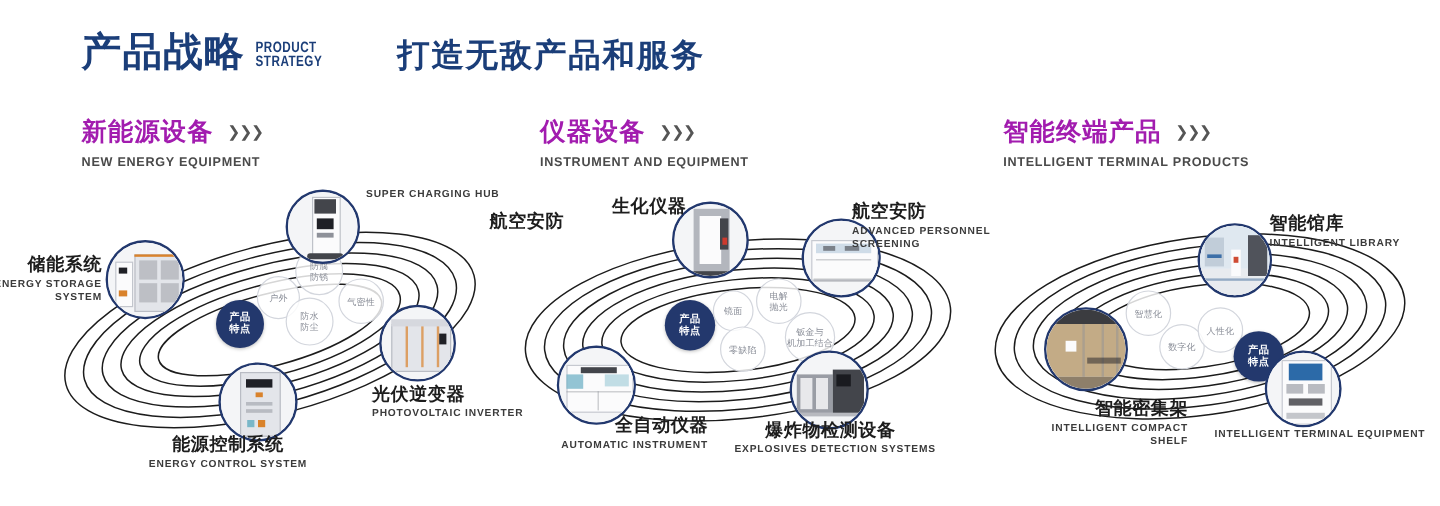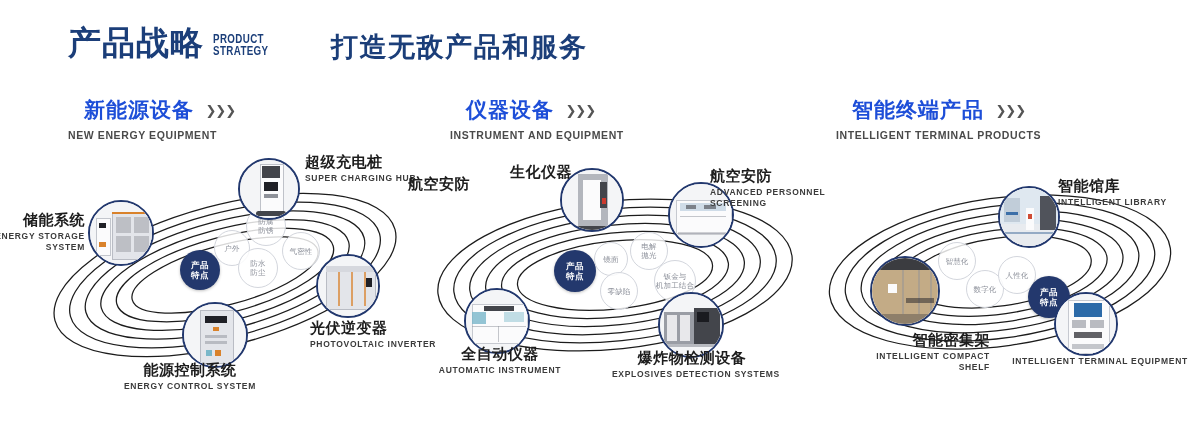--- a/index.html
+++ b/index.html
@@ -23,22 +23,22 @@
   }
   .hdr-sub{
     position:absolute;left:331px;top:33px;font-size:27px;font-weight:bold;
     color:#1b3e79;letter-spacing:1.5px;line-height:1;
     font-family:"DejaVu Sans",sans-serif;
   }
 
   
   .gtitle{position:absolute;}
   .gtitle .cn{
-    font-size:21px;font-weight:bold;color:#1d4ed8;letter-spacing:1px;
-    font-family:"DejaVu Sans",sans-serif;display:inline-block;vertical-align:middle;margin-left:16px;
+    font-size:21px;font-weight:bold;color:#a21caf;letter-spacing:1px;
+    font-family:"DejaVu Sans",sans-serif;display:inline-block;vertical-align:middle;
   }
   .gtitle .arrows{
     display:inline-block;vertical-align:middle;margin-left:7px;color:#555;
     font-size:13px;letter-spacing:-1px;font-weight:bold;
   }
   .gtitle .en{
     margin-top:5px;font-size:10.5px;color:#4a4a4a;letter-spacing:.6px;
     font-weight:600;
   }
 
@@ -172,21 +172,20 @@
     <div class="node" style="left:208px;top:8px;width:62px;height:62px;">
       <div class="ill">
         <i class="lit" style="left:20px;top:4px;width:22px;height:48px;border:1px solid #bfc2c9;"></i>
         <i class="drk" style="left:22px;top:6px;width:18px;height:12px;"></i>
         <i class="scr" style="left:24px;top:22px;width:14px;height:9px;"></i>
         <i class="mid" style="left:24px;top:34px;width:14px;height:4px;"></i>
         <i class="drk" style="left:16px;top:51px;width:30px;height:5px;border-radius:3px;"></i>
       </div>
     </div>
     <div class="lbl" style="left:275px;top:4px;width:130px;">
-      <div class="cn">超级充电桩</div>
       <div class="en">SUPER CHARGING HUB</div>
     </div>
 
     <div class="node" style="left:286px;top:104px;width:64px;height:64px;">
       <div class="ill">
         <i class="cab" style="left:8px;top:14px;width:48px;height:38px;"></i>
         <i class="lit" style="left:8px;top:10px;width:48px;height:6px;background:#d6d8de;"></i>
         <i class="acc" style="left:20px;top:16px;width:2px;height:34px;opacity:.7;"></i>
         <i class="acc" style="left:33px;top:16px;width:2px;height:34px;opacity:.7;"></i>
         <i class="acc" style="left:46px;top:16px;width:2px;height:34px;opacity:.7;"></i>
@@ -273,21 +272,21 @@
     <div class="node" style="left:44px;top:138px;width:66px;height:66px;">
       <div class="ill">
         <i class="lit" style="left:6px;top:14px;width:54px;height:38px;border:1px solid #c6c9d0;"></i>
         <i class="drk" style="left:18px;top:16px;width:30px;height:5px;"></i>
         <i class="tl" style="left:6px;top:22px;width:14px;height:12px;opacity:.8;"></i>
         <i class="tl" style="left:38px;top:22px;width:20px;height:10px;opacity:.45;"></i>
         <i class="mid" style="left:6px;top:36px;width:54px;height:1px;opacity:.5;"></i>
         <i class="mid" style="left:32px;top:36px;width:1px;height:16px;opacity:.5;"></i>
       </div>
     </div>
-    <div class="lbl c" style="left:-10px;top:196px;width:180px;">
+    <div class="lbl c" style="left:-10px;top:196px;width:180px;text-align:right;">
       <div class="cn">全自动仪器</div>
       <div class="en">AUTOMATIC INSTRUMENT</div>
     </div>
 
     <div class="node" style="left:238px;top:142px;width:66px;height:66px;">
       <div class="ill">
         <i class="mid" style="left:4px;top:18px;width:30px;height:32px;background:#9a9da5;"></i>
         <i class="lit" style="left:7px;top:21px;width:10px;height:26px;opacity:.8;"></i>
         <i class="lit" style="left:20px;top:21px;width:10px;height:26px;opacity:.8;"></i>
         <i class="drk" style="left:34px;top:14px;width:26px;height:36px;"></i>

